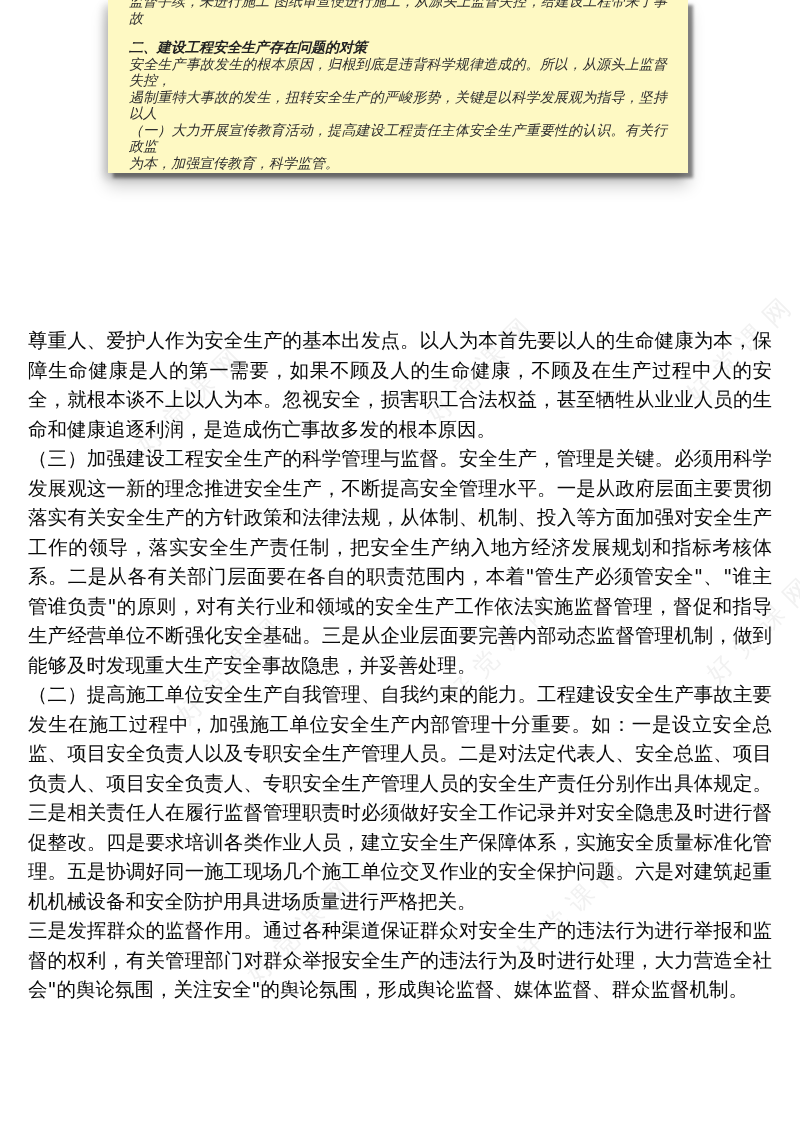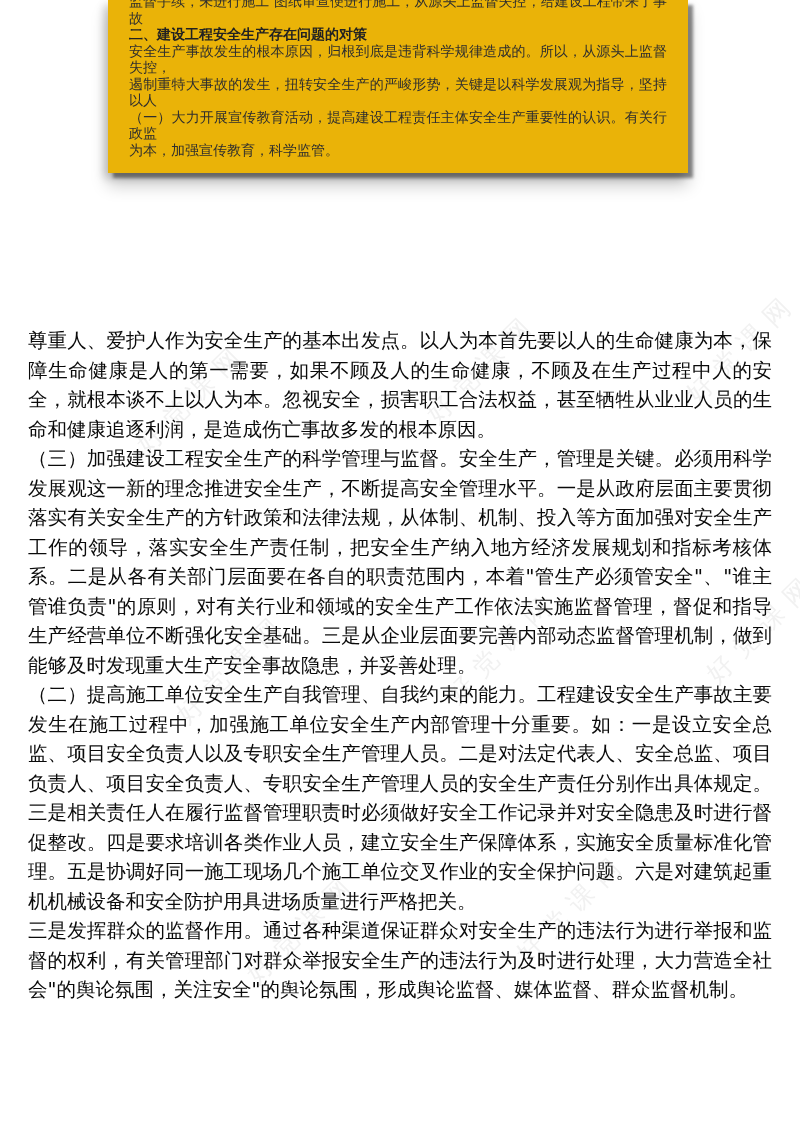--- a/index.html
+++ b/index.html
@@ -15,37 +15,38 @@
     font-family: "DejaVu Sans", "Liberation Sans", sans-serif;
   }
 
   
   .page-preview {
     position: absolute;
     left: 108px;
     top: 0;
     width: 580px;
     height: 173px;
-    background: #eab308;
+    background: #fef9c3;
     overflow: hidden;
     box-shadow:
       5px 5px 3px rgba(45, 45, 45, 0.55),
       -4px 5px 8px rgba(0, 0, 0, 0.18),
       0 12px 16px rgba(0, 0, 0, 0.22);
+    font-style: italic;
   }
   .pv-text {
     margin-top: -7px;
     padding: 0 21px;
     font-size: 14px;
     line-height: 16.5px;
     color: #2e2e2e;
     text-align: justify;
   }
   .pv-line { margin: 0; }
-  .pv-line.pv-heading { font-weight: 700; color: #222; }
+  .pv-line.pv-heading { font-weight: 700; color: #222; margin-top: 13px; }
 
   
   .watermark {
     position: absolute;
     font-size: 26px;
     letter-spacing: 10px;
     color: rgba(120, 120, 120, 0.10);
     transform: rotate(-45deg);
     white-space: nowrap;
     pointer-events: none;

